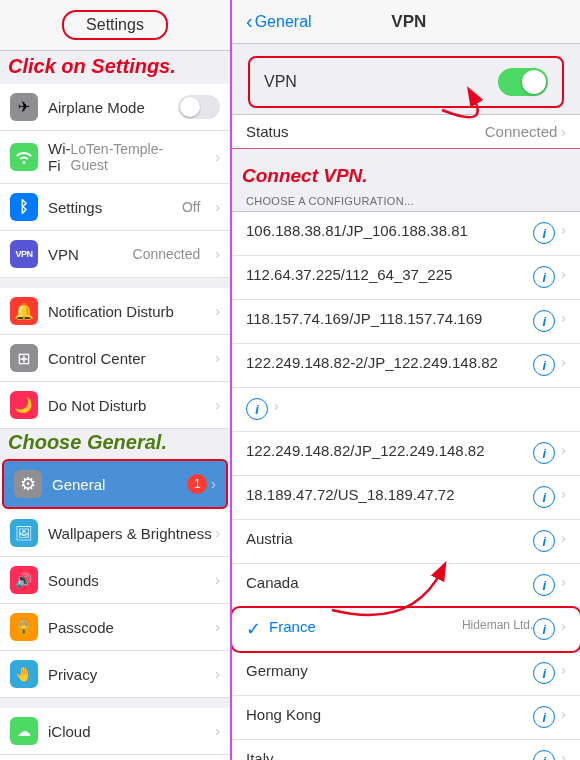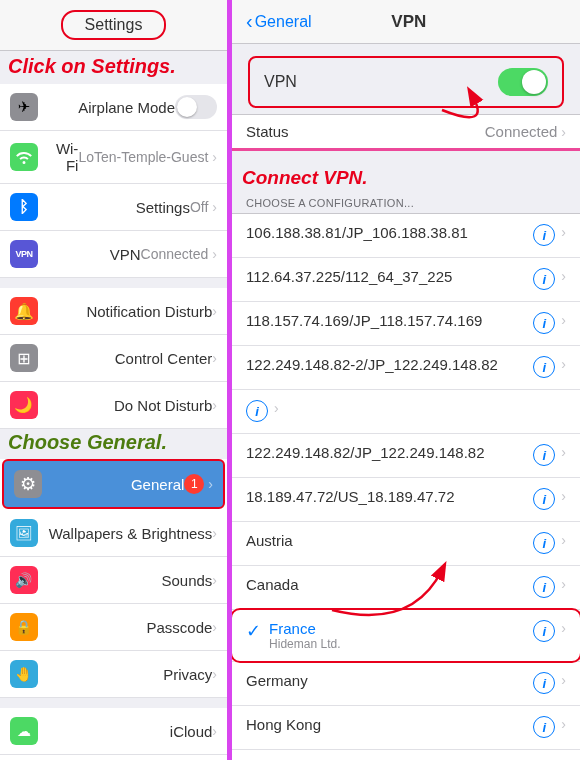--- a/index.html
+++ b/index.html
@@ -11,21 +11,21 @@
       display: flex;
       overflow: hidden;
       position: relative;
     }
 
     
     .left-panel {
       width: 232px;
       height: 760px;
       background: #efeff4;
-      border-right: 5px solid #d946ef;
+      border-right: 2px solid #d946ef;
       overflow: hidden;
       flex-shrink: 0;
     }
 
     .settings-header {
       background: #f7f7f7;
       border-bottom: 1px solid #c8c7cc;
       padding: 10px 12px;
       display: flex;
       align-items: center;
@@ -91,29 +91,28 @@
     .row-icon.wallpaper { background: #34aadc; }
     .row-icon.sounds { background: #ff2d55; }
     .row-icon.passcode { background: #ff9500; }
     .row-icon.privacy { background: #34aadc; }
     .row-icon.icloud { background: #4cd964; }
 
     .row-label {
       font-size: 15px;
       color: #333;
       flex: 1;
-      text-align: right;
     }
 
     .row-label.white { color: #fff; }
 
     .row-value {
       font-size: 14px;
       color: #8e8e93;
-      margin-right: 4px;
+      margin-right: 15px;
     }
 
     .badge {
       background: #ff3b30;
       color: #fff;
       font-size: 12px;
       border-radius: 10px;
       min-width: 20px;
       height: 20px;
       display: flex;
@@ -427,21 +426,21 @@
     <div style="width:60px;"></div>
   </div>
 
   <div style="background:#efeff4; padding:6px 8px 0;">
     <div class="vpn-toggle-row">
       <span class="vpn-toggle-label">VPN</span>
       <div class="toggle-on"></div>
     </div>
   </div>
 
-  <div class="status-row" style="border-top:1px solid #c8c7cc;border-bottom:3px solid #ec4899;">
+  <div class="status-row" style="border-top:1px solid #c8c7cc;border-bottom:1px solid #ec4899;">
     <span class="status-label">Status</span>
     <span class="status-value">Connected</span>
     <span class="chevron">›</span>
   </div>
 
   <div class="connect-vpn-label">Connect VPN.</div>
 
   <div class="config-section-header">CHOOSE A CONFIGURATION...</div>
 
   <div class="vpn-list">
@@ -494,21 +493,21 @@
     </div>
 
     <div class="vpn-row">
       <span class="vpn-row-name">Canada</span>
       <div class="info-btn">i</div>
       <span class="chevron">›</span>
     </div>
 
     <div class="vpn-row selected" style="position:relative;">
       <span class="vpn-check">✓</span>
-      <div style="display:flex;flex-direction:column;flex:1;">
+      <div style="display:flex;flex-direction:row;flex:1;">
         <span class="vpn-row-name france-name">France</span>
         <span class="vpn-row-sub">Hideman Ltd.</span>
       </div>
       <div class="info-btn">i</div>
       <span class="chevron">›</span>
 
       <div style="position:absolute;top:-2px;left:-2px;right:-2px;bottom:-2px;border:2.5px solid #e8001c;border-radius:10px;pointer-events:none;"></div>
     </div>
 
     <div class="vpn-row">

